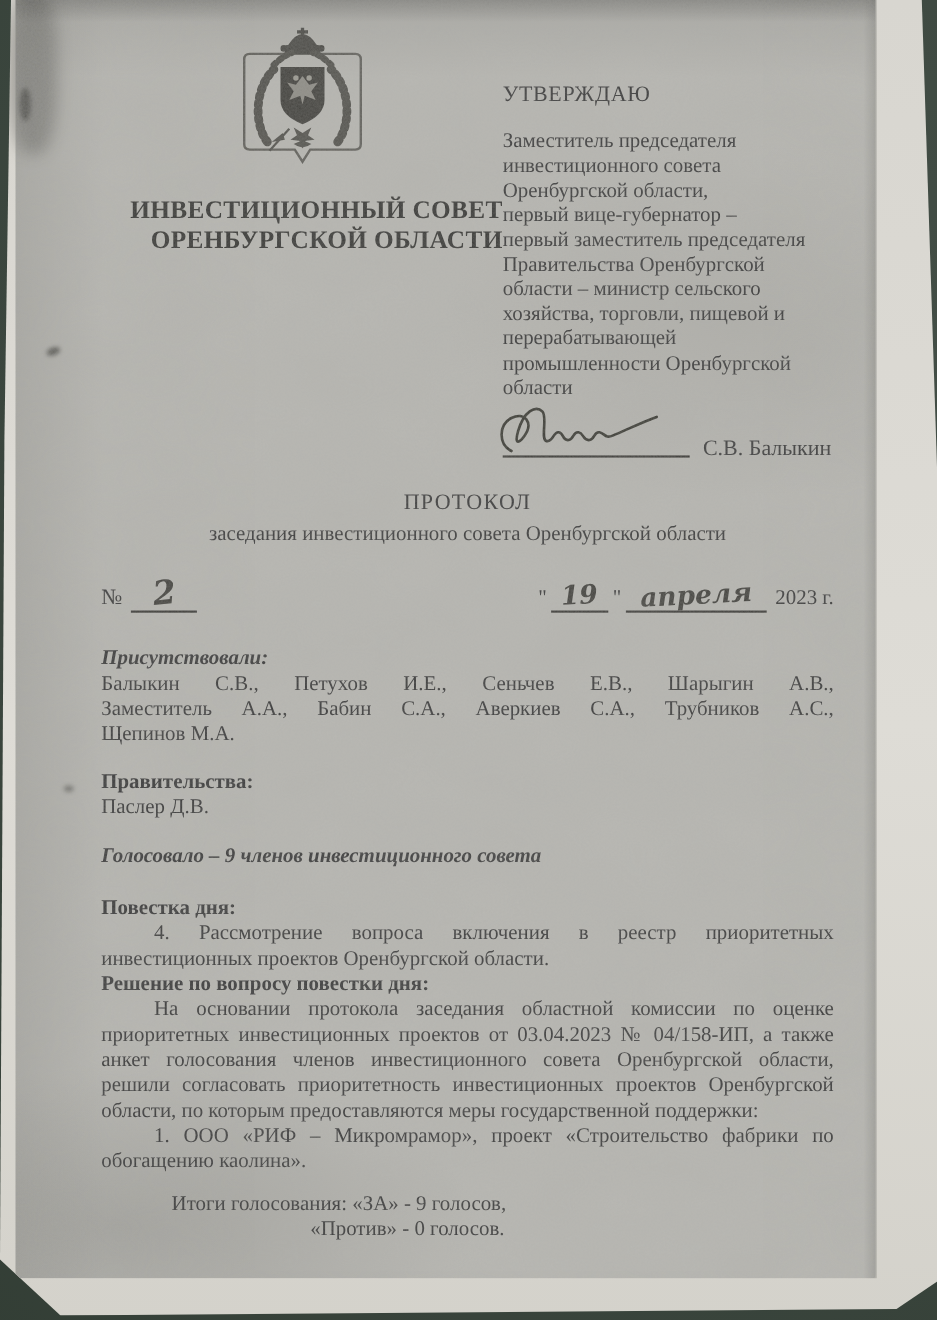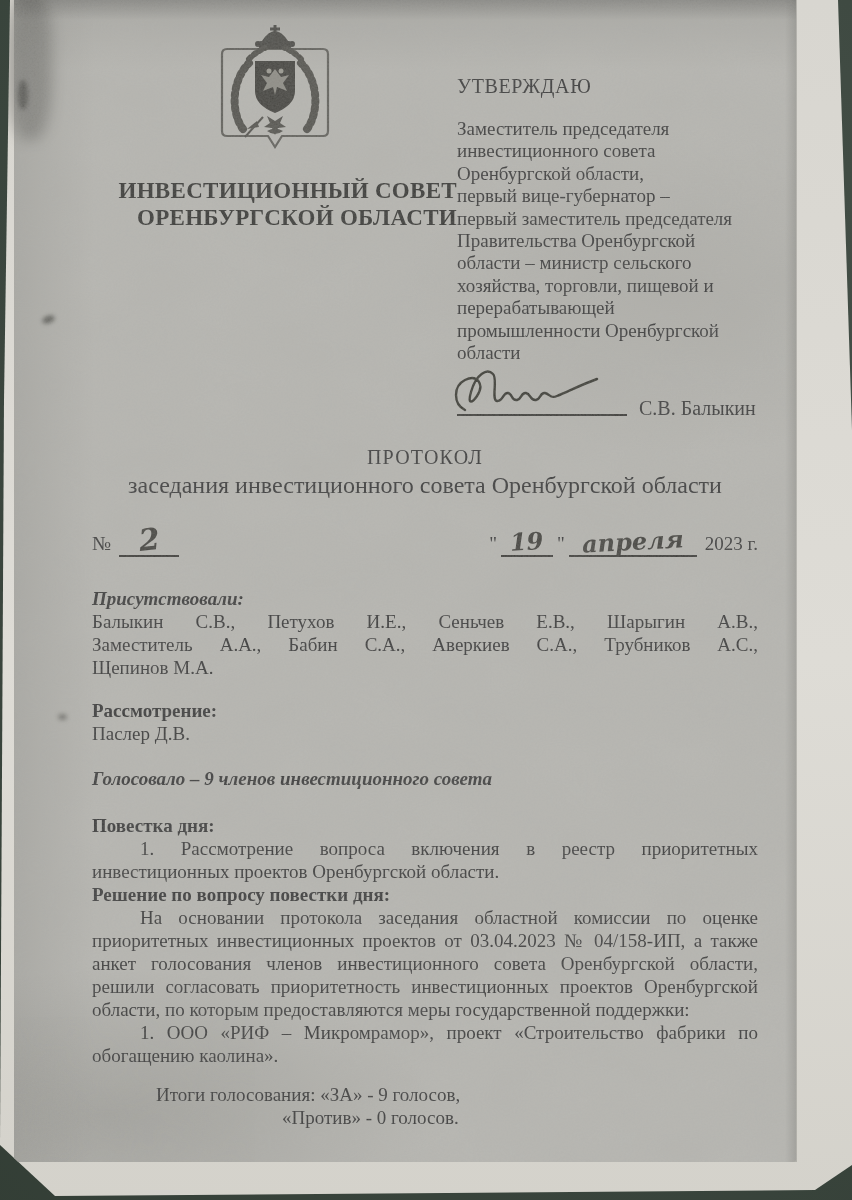--- a/index.html
+++ b/index.html
@@ -33,21 +33,21 @@
   .org-name{margin-top:10px;font-weight:bold;font-size:23px;line-height:27px;letter-spacing:.3px;color:#262624;}
   .col-right{flex:1;padding-top:50px;font-size:19px;}
   .approve-label{font-size:20px;letter-spacing:.6px;}
   .approve-body{margin-top:20px;line-height:22.4px;white-space:pre-line;}
   .sig-row{margin-top:12px;position:relative;display:flex;align-items:flex-end;height:44px;}
   .sig-line{display:inline-block;width:170px;height:0;border-bottom:2px solid #2b2a27;margin-bottom:4px;}
   .scribble{position:absolute;left:-6px;bottom:2px;}
   .signee{margin-left:12px;font-size:20px;white-space:nowrap;}
   .main{padding-right:38px;font-size:19px;line-height:23px;}
   .doc-title{text-align:center;margin-top:26px;font-size:20px;letter-spacing:1.2px;}
-  .doc-subtitle{text-align:center;margin-top:5px;font-size:24px;}
+  .doc-subtitle{text-align:center;margin-top:5px;font-size:19px;}
   .numdate{display:flex;justify-content:space-between;align-items:flex-end;margin-top:22px;height:38px;}
   .hand{display:inline-block;font-family:"DejaVu Serif",serif;font-style:italic;font-weight:600;color:#33322e;}
   .hand-slot{display:inline-block;border-bottom:2px solid #2b2a27;text-align:center;vertical-align:baseline;}
   .slot-num{width:60px;}
   .slot-day{width:52px;}
   .slot-month{width:128px;}
   .hand-big{font-size:30px;line-height:20px;transform:rotate(-6deg);}
   .hand-med{font-size:24px;line-height:16px;transform:rotate(-3deg);}
   .num-label{font-size:20px;margin-right:8px;}
   .date-q{margin:0 4px;}
@@ -140,27 +140,27 @@
             <div class="date-group">
               <span class="date-q">"</span><span class="hand-slot slot-day"><span class="hand hand-med">19</span></span><span class="date-q">"</span><span class="hand-slot slot-month"><span class="hand hand-med">апреля</span></span><span class="date-year">2023 г.</span>
             </div>
           </div>
 
           <div class="sec-heading mt-att">Присутствовали:</div>
           <div class="just">Балыкин С.В., Петухов И.Е., Сеньчев Е.В., Шарыгин А.В.,</div>
           <div class="just">Заместитель А.А., Бабин С.А., Аверкиев С.А., Трубников А.С.,</div>
           <div>Щепинов М.А.</div>
 
-          <div class="sec-heading mt-abs">Рассмотрение:</div>
+          <div class="sec-heading mt-abs">Правительства:</div>
           <div>Паслер Д.В.</div>
 
           <div class="voted">Голосовало – 9 членов инвестиционного совета</div>
 
           <div class="sec-heading mt-agenda">Повестка дня:</div>
-          <div class="para">1. Рассмотрение вопроса включения в реестр приоритетных инвестиционных проектов Оренбургской области.</div>
+          <div class="para">4. Рассмотрение вопроса включения в реестр приоритетных инвестиционных проектов Оренбургской области.</div>
 
           <div class="sec-heading">Решение по вопросу повестки дня:</div>
           <div class="para">На основании протокола заседания областной комиссии по оценке приоритетных инвестиционных проектов от 03.04.2023 № 04/158-ИП, а также анкет голосования членов инвестиционного совета Оренбургской области, решили согласовать приоритетность инвестиционных проектов Оренбургской области, по которым предоставляются меры государственной поддержки:</div>
           <div class="para">1. ООО «РИФ – Микромрамор», проект «Строительство фабрики по обогащению каолина».</div>
 
           <div class="results-1">Итоги голосования: «ЗА» - 9 голосов,</div>
           <div class="results-2">«Против» - 0 голосов.</div>
 
         </div>
       </div>

